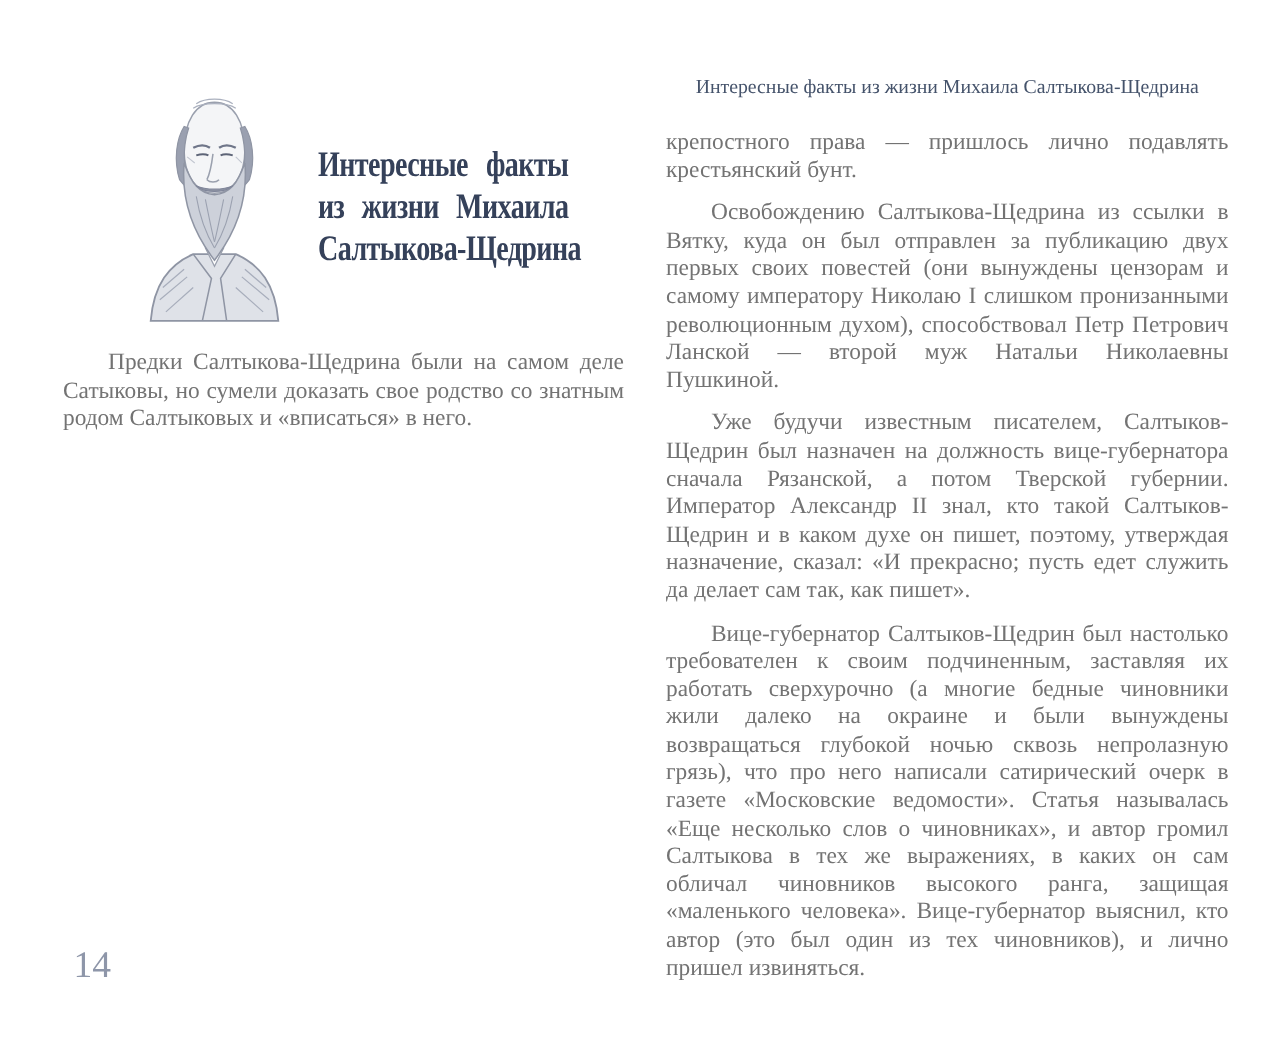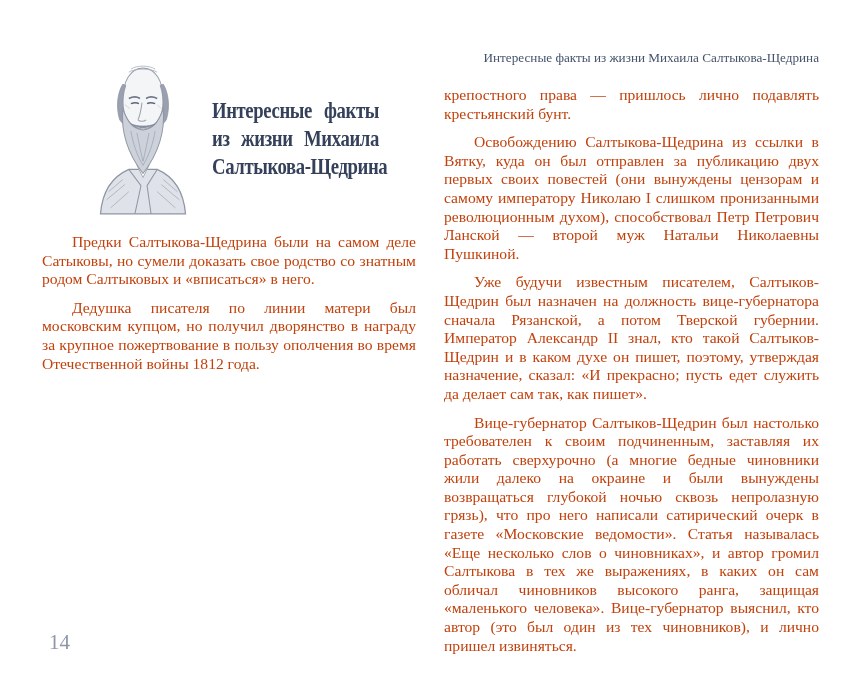--- a/index.html
+++ b/index.html
@@ -36,34 +36,34 @@
     position: absolute; left: 42px; top: 233px; width: 374px;
   }
   .right-body {
     position: absolute; left: 444px; top: 86px; width: 375px;
   }
   .para {
     margin: 0;
     font-size: 15.6px; line-height: 18.6px;
     text-align: justify;
     text-indent: 30px;
-    color: #c2410c;
+    color: #737373;
   }
   .gap-above { margin-top: 10px; }
   .no-indent { text-indent: 0; }
 
   .page-number {
     position: absolute; left: 49px; top: 630px;
-    font-size: 21px; color: #8e96a9;
+    font-size: 25px; color: #8e96a9;
   }
 
   
   .running-head {
     position: absolute; left: 444px; top: 50px; width: 375px;
-    text-align: right;
+    text-align: center;
     font-size: 13.2px;
     color: #45536b;
   }
 </style>
 </head>
 <body>
 
 <div class="spread">
 
   <div>
@@ -121,21 +121,20 @@
     </div>
 
     <div class="chapter-title">
       <div class="title-line">Интересные факты</div>
       <div class="title-line">из жизни Михаила</div>
       <div class="title-line">Салтыкова-Щедрина</div>
     </div>
 
     <div class="left-body">
       <p class="para">Предки Салтыкова-Щедрина были на самом деле Сатыковы, но сумели доказать свое родство со знатным родом Салтыковых и «вписаться» в него.</p>
-      <p class="para gap-above">Дедушка писателя по линии матери был московским купцом, но получил дворянство в награду за крупное пожертвование в пользу ополчения во время Отечественной войны 1812 года.</p>
     </div>
 
     <div class="page-number">14</div>
   </div>
 
   <div>
 
     <div class="running-head">Интересные факты из жизни Михаила Салтыкова-Щедрина</div>
 
     <div class="right-body">

